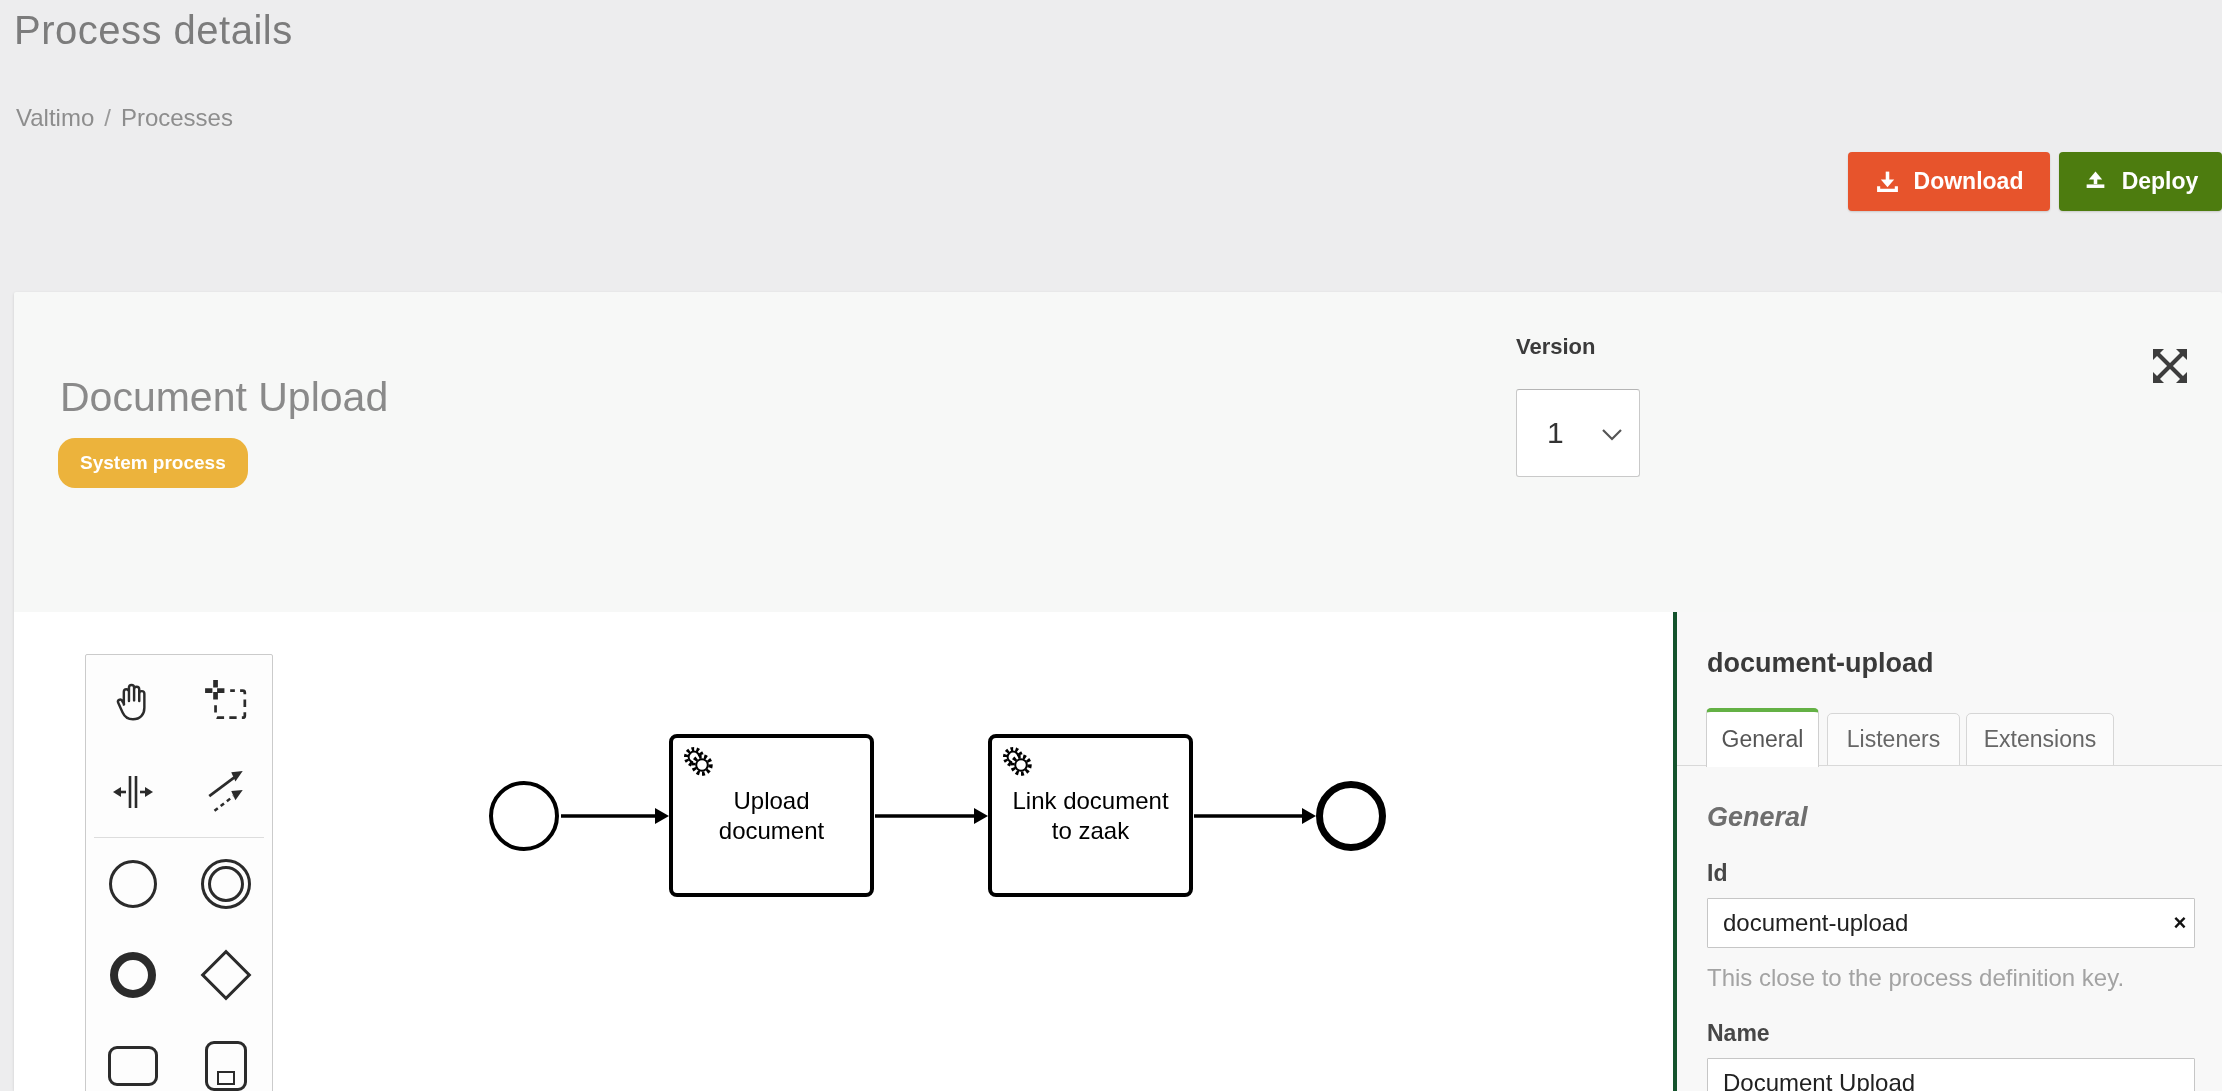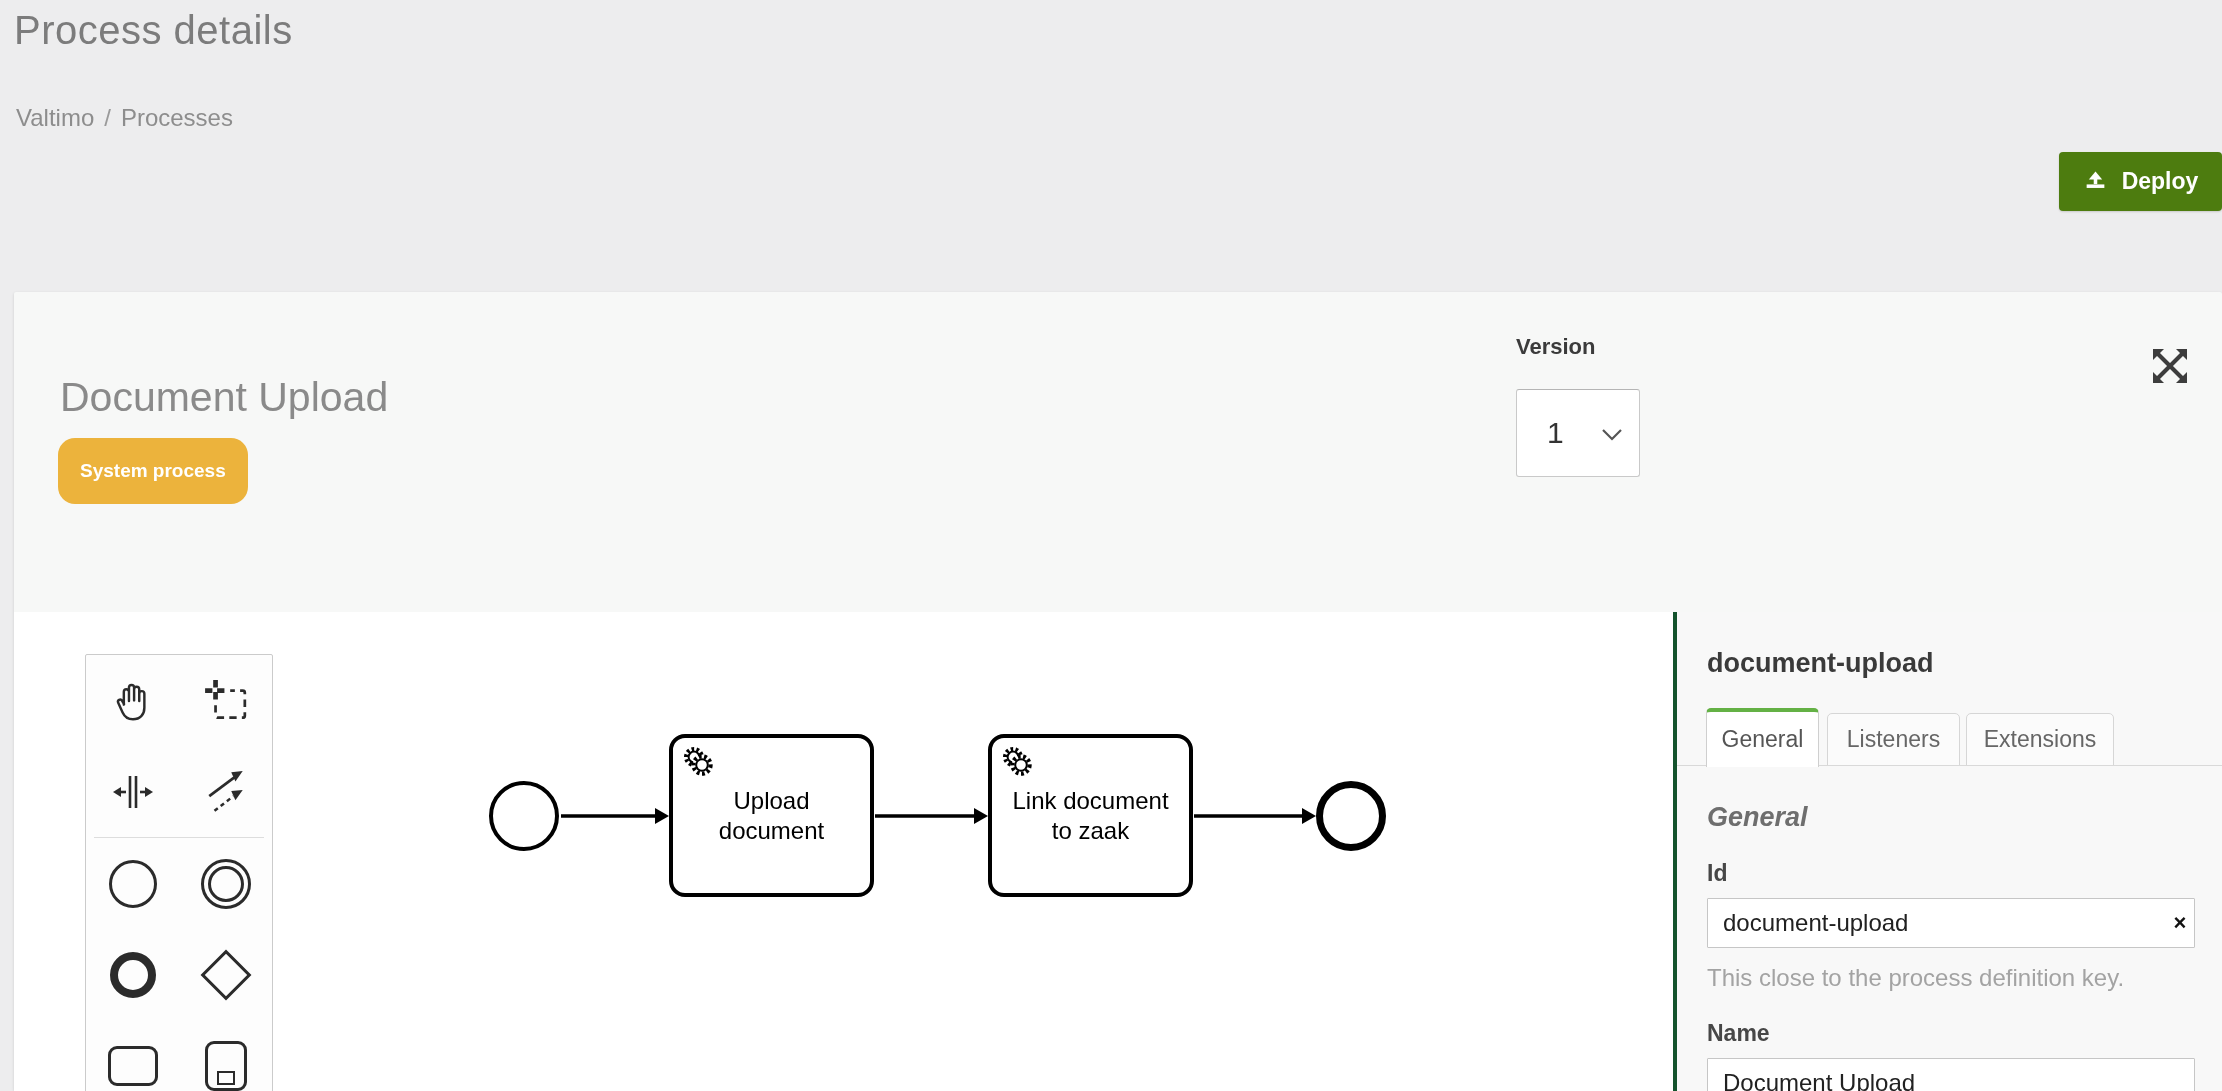--- a/index.html
+++ b/index.html
@@ -17,21 +17,21 @@
        display:flex;align-items:center;justify-content:center;gap:14px;cursor:pointer;
        box-shadow:0 1px 2px rgba(0,0,0,.15);}
   .btn-download{left:1848px;width:202px;background:#e7542c;}
   .btn-deploy{left:2059px;width:163px;background:#4d7c0f;}
   .btn svg{display:block;}
 
   
   .card{position:absolute;left:14px;top:292px;width:2208px;height:799px;background:#f7f8f7;
         border-radius:2px;box-shadow:0 1px 3px rgba(0,0,0,.14);}
   .card-title{position:absolute;left:46px;top:82px;font-size:41px;font-weight:300;color:#8a8a8a;}
-  .badge{position:absolute;left:44px;top:146px;height:34px;padding:16px 22px;border-radius:17px;
+  .badge{position:absolute;left:44px;top:146px;height:34px;padding:8px 22px;border-radius:17px;
          background:#ecb33c;color:#fff;font-size:19px;font-weight:bold;display:flex;align-items:center;}
   .version-label{position:absolute;left:1502px;top:42px;font-size:22px;font-weight:bold;color:#3b3b3b;}
   .version-box{position:absolute;left:1502px;top:97px;width:122px;height:86px;background:#fff;
                border:1px solid #c9c9c9;border-top-color:#b5b5b5;border-radius:3px;cursor:pointer;
                display:flex;align-items:center;}
   .version-value{font-size:30px;color:#333;margin-left:30px;}
   .version-box svg{position:absolute;right:16px;top:38px;}
   .fullscreen-btn{position:absolute;left:2134px;top:52px;width:44px;height:44px;cursor:pointer;}
 
   
@@ -59,21 +59,21 @@
   .task-shape{width:50px;height:40px;border-radius:9px;}
   .subprocess-shape{width:42px;height:50px;border-radius:9px;position:relative;}
   .subprocess-shape .inner{position:absolute;left:50%;bottom:3px;transform:translateX(-50%);
         width:18px;height:14px;border:2.5px solid #2b2b2b;box-sizing:border-box;}
 
   
   .evt{position:absolute;box-sizing:border-box;border-radius:50%;background:#fff;cursor:pointer;}
   .start-event{left:475px;top:169px;width:70px;height:70px;border:4px solid #000;}
   .end-event{left:1302px;top:169px;width:70px;height:70px;border:7px solid #000;}
   .task{position:absolute;top:122px;width:205px;height:163px;background:#fff;border:4px solid #000;
-        border-radius:16px;box-sizing:border-box;display:flex;flex-direction:column;
+        border-radius:8px;box-sizing:border-box;display:flex;flex-direction:column;
         align-items:center;justify-content:center;cursor:pointer;}
   .task-1{left:655px;}
   .task-2{left:974px;}
   .task-label{font-size:24px;color:#000;line-height:1.25;text-align:center;}
   .gear{position:absolute;left:7px;top:6px;}
   .flows{position:absolute;left:0;top:0;width:1659px;height:479px;pointer-events:none;}
 
   
   .props-heading{position:absolute;left:30px;top:36px;font-size:27px;font-weight:bold;color:#3a3a3a;}
   .tab{position:absolute;top:101px;height:53px;box-sizing:border-box;background:#fbfbfb;
@@ -102,20 +102,30 @@
 </head>
 <body>
 
 <div id="screen">
 
   <div class="page-title">Process details</div>
   <div class="breadcrumb">
     <span>Valtimo</span><span class="sep">/</span><span>Processes</span>
   </div>
 
+  <button class="btn btn-download">
+    <span>
+      <svg width="25" height="25" viewBox="0 0 24 24">
+        <line x1="12" y1="2.5" x2="12" y2="11" stroke="#fff" stroke-width="3.4"></line>
+        <polygon points="5.6,10 18.4,10 12,17.5" fill="#fff"></polygon>
+        <path d="M3.5 16.5 v4 h17 v-4" fill="none" stroke="#fff" stroke-width="3"></path>
+      </svg>
+    </span>
+    <span>Download</span>
+  </button>
 
   <button class="btn btn-deploy">
     <span>
       <svg width="25" height="25" viewBox="0 0 24 24">
         <polygon points="12,2.5 5.6,10 18.4,10" fill="#fff"></polygon>
         <line x1="12" y1="9" x2="12" y2="14.5" stroke="#fff" stroke-width="3.4"></line>
         <path d="M3.5 16.5 h17" fill="none" stroke="#fff" stroke-width="3.4"></path>
       </svg>
     </span>
     <span>Deploy</span>

